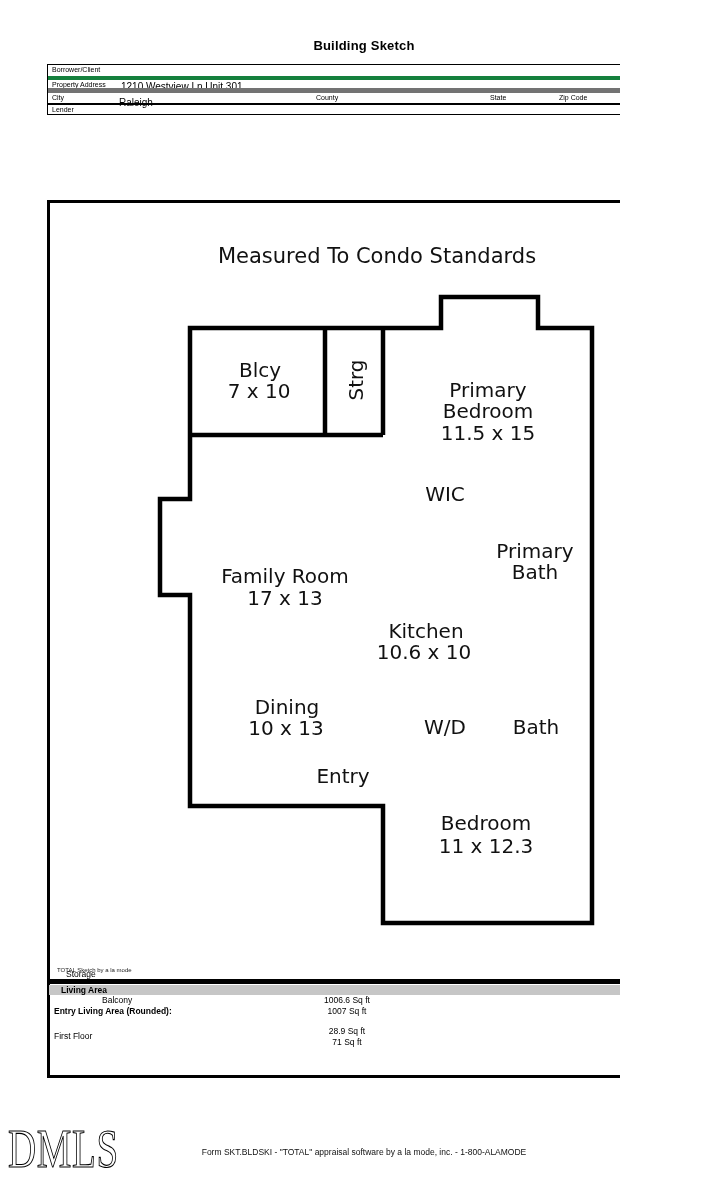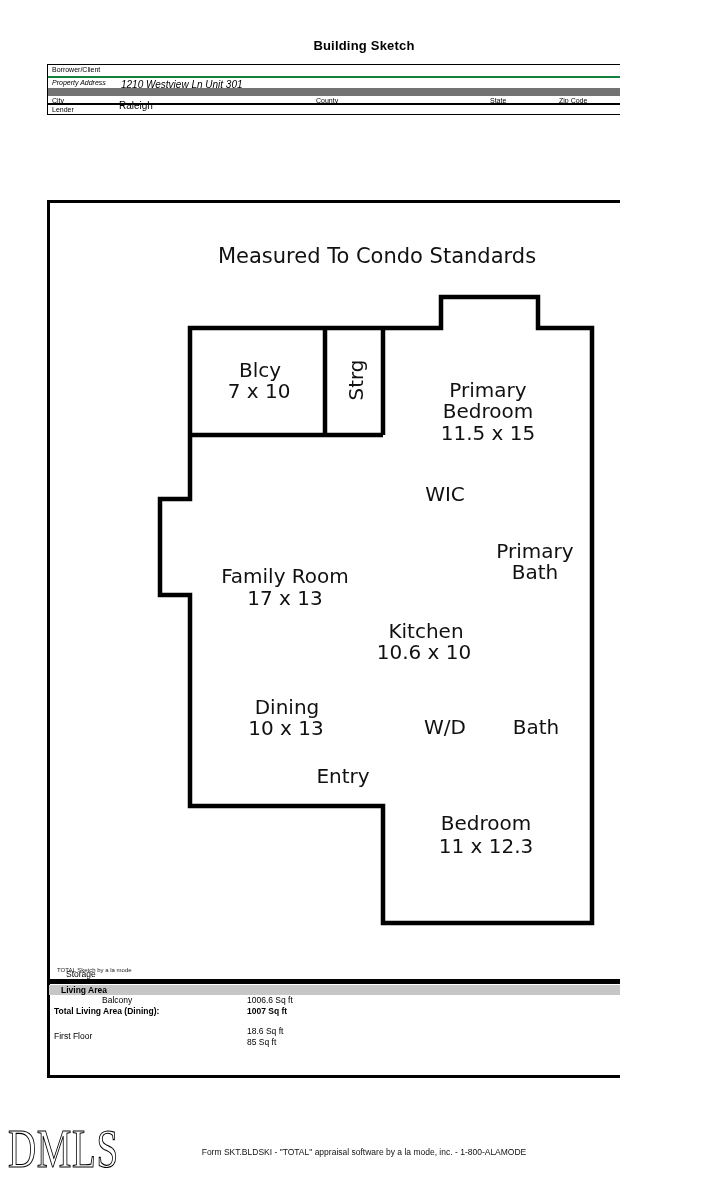--- a/index.html
+++ b/index.html
@@ -8,22 +8,22 @@
     font-family:"Liberation Sans",sans-serif;color:#000;overflow:hidden;
   }
   .abs{position:absolute;}
   
   .doc-title{left:0;top:38px;width:728px;text-align:center;
     font-size:13px;font-weight:bold;letter-spacing:.2px;}
   .form-box{left:47px;top:64px;width:632px;height:51px;
     border:1.5px solid #000;box-sizing:border-box;}
   .form-row{position:absolute;left:0;width:100%;box-sizing:border-box;}
   .row1{top:0;height:11px;}
-  .row2{top:11px;height:12px;border-top:2px solid #15803d;font-style:italic;}
-  .row3{top:23px;height:15px;border-top:8px solid #737373;text-align:right;}
+  .row2{top:11px;height:12px;border-top:4px solid #15803d;}
+  .row3{top:23px;height:15px;border-top:5px solid #737373;text-align:right;}
   .row4{top:38px;height:11px;border-top:2px solid #000;}
   .f-label{position:absolute;font-size:7px;top:1px;white-space:nowrap;}
   .f-value{position:absolute;font-size:10px;white-space:nowrap;}
   
   .sketch-box{left:47px;top:200px;width:631px;height:878px;
     border:3px solid #000;box-sizing:border-box;background:#fff;}
   .plan-svg{left:47px;top:200px;width:631px;height:878px;}
   .room-label{font-family:"DejaVu Sans","Liberation Sans",sans-serif;
     font-size:20px;fill:#111;}
   .plan-heading{font-family:"DejaVu Sans","Liberation Sans",sans-serif;
@@ -34,23 +34,23 @@
   .calc-note{left:57px;top:967px;font-size:6px;color:#222;}
   .calc-title{left:0;top:965px;width:728px;text-align:center;
     font-size:8.5px;font-weight:bold;}
   .calc-bar{left:49px;top:979px;width:628px;height:5px;background:#000;}
   .calc-band{left:49px;width:628px;height:10px;background:#c6c6c6;
     font-size:8.5px;font-weight:bold;line-height:10px;padding-left:5px;
     box-sizing:border-box;}
   .band1{top:985px;padding-left:12px;}
   .band2{top:1016px;}
   .calc-row-label{font-size:8.5px;left:54px;white-space:nowrap;}
-  .calc-row-value{font-size:8.5px;left:247px;width:200px;}
+  .calc-row-value{font-size:8.5px;left:247px;width:200px;text-align:center;}
   .rl1{top:995px;margin-top:36px;} .rv1{top:995px;}
-  .rl2{top:1005.5px;font-weight:bold;} .rv2{top:1005.5px;font-weight:bold;}
+  .rl2{top:1005.5px;font-weight:bold;} .rv2{top:1005.5px;font-weight:normal;}
   .rl3{top:969px;margin-left:12px;} .rv3{top:1026px;}
   .rl4{top:995px;margin-left:48px;} .rv4{top:1036.5px;}
   
   .mls-logo{left:8px;top:1122px;font-family:"Liberation Serif",serif;
     font-size:54px;line-height:1;color:#fff;-webkit-text-stroke:1.1px #000;
     transform:scaleX(.72);transform-origin:left top;letter-spacing:1px;}
   .form-id-line{left:0;top:1147px;width:728px;text-align:center;
     font-size:8.5px;color:#111;}
 </style>
 </head>
@@ -112,24 +112,24 @@
     <text class="room-label" x="486" y="830" text-anchor="middle">Bedroom</text>
     <text class="room-label" x="486" y="853" text-anchor="middle">11 x 12.3</text>
   </svg>
 
   <div class="abs calc-note">TOTAL Sketch by a la mode</div>
   <div class="abs calc-bar"></div>
 
   <div class="abs calc-band band1">Living Area</div>
   <div class="abs calc-row-label rl1">First Floor</div>
   <div class="abs calc-row-value rv1">1006.6 Sq ft</div>
-  <div class="abs calc-row-label rl2">Total Living Area (Dining):</div>
+  <div class="abs calc-row-label rl2">Entry Living Area (Rounded):</div>
   <div class="abs calc-row-value rv2">1007 Sq ft</div>
 
   <div class="abs calc-row-label rl3">Storage</div>
-  <div class="abs calc-row-value rv3">18.6 Sq ft</div>
+  <div class="abs calc-row-value rv3">28.9 Sq ft</div>
   <div class="abs calc-row-label rl4">Balcony</div>
-  <div class="abs calc-row-value rv4">85 Sq ft</div>
+  <div class="abs calc-row-value rv4">71 Sq ft</div>
 
   <div class="abs mls-logo">DMLS</div>
   <div class="abs form-id-line">Form SKT.BLDSKI - "TOTAL" appraisal software by a la mode, inc. - 1-800-ALAMODE</div>
 
 </div>
 
 </body></html>

